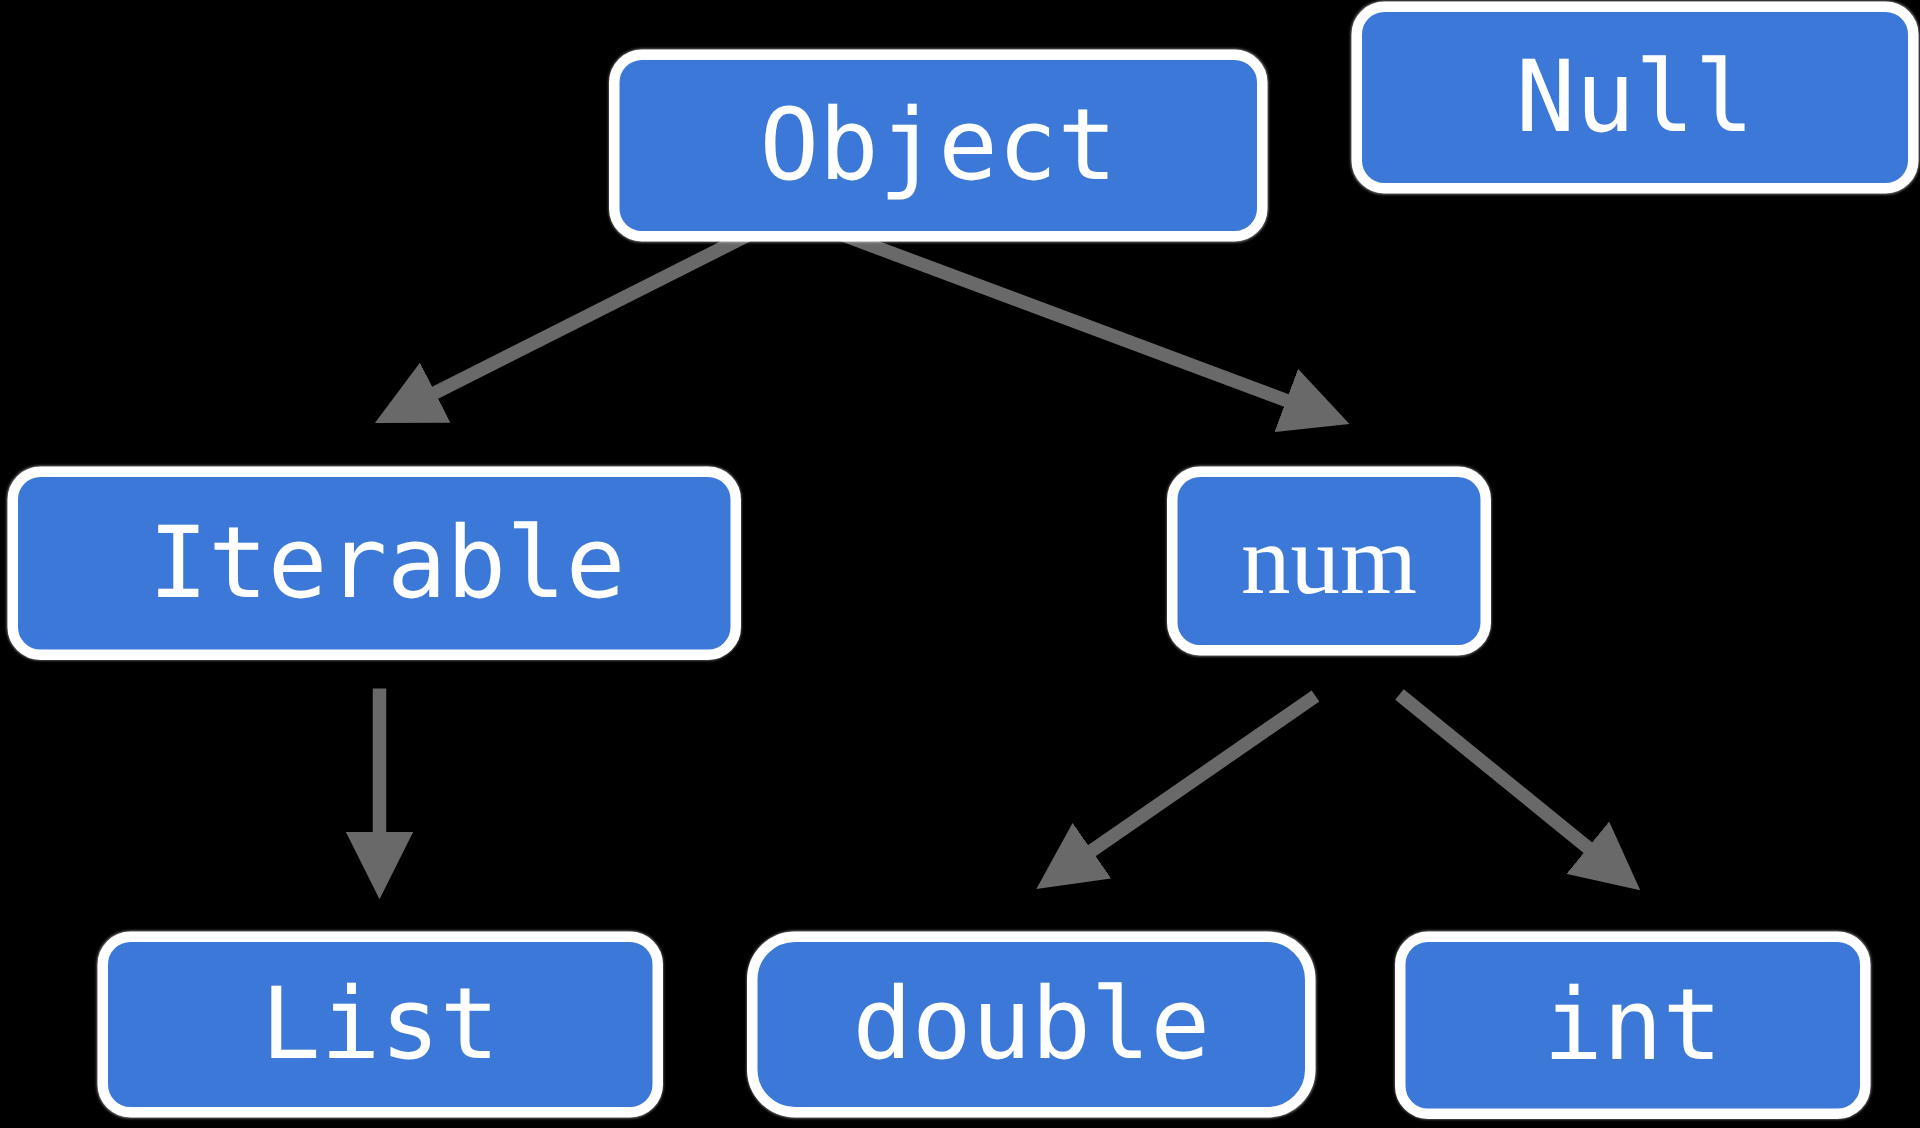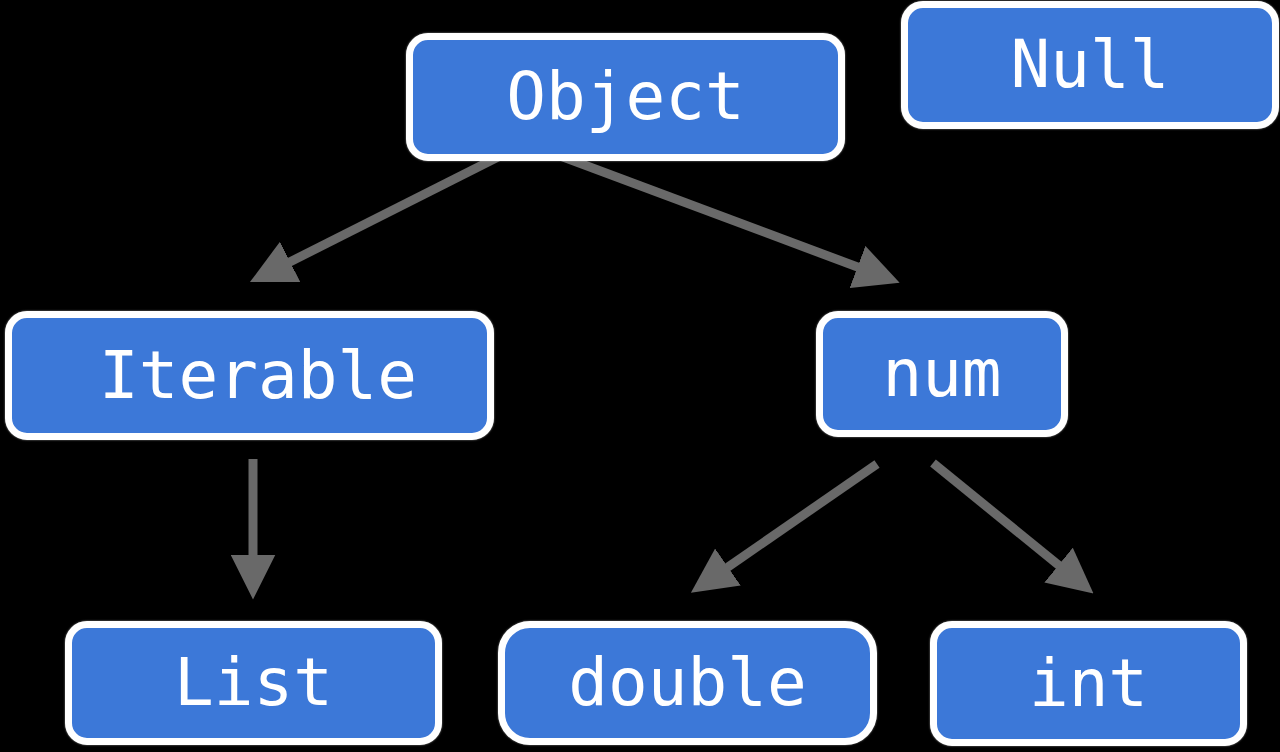--- a/index.html
+++ b/index.html
@@ -41,21 +41,21 @@
     justify-content: center;
     font-size: 66px;
     line-height: 1;
     white-space: nowrap;
     box-shadow: 0 0 2px rgba(255,255,255,0.6);
   }
   
   .node-object   { left: 406px; top: 1px;   width: 439px; height: 128px; margin-top: 32px; }
   .node-null     { left: 901px; top: 1px;   width: 378px; height: 128px; text-align: right; }
   .node-iterable { left: 5px;   top: 311px; width: 489px; height: 129px; padding-left: 17px; }
-  .node-num      { left: 816px; top: 311px; width: 252px; height: 126px; }
+  .node-num      { left: 778px; top: 311px; width: 216px; height: 126px; font-family: Liberation Serif, serif; }
   .node-list     { left: 65px;  top: 621px; width: 377px; height: 124px; }
   .node-double   { left: 498px; top: 621px; width: 379px; height: 124px; border-radius: 32px; }
   .node-int      { left: 930px; top: 621px; width: 317px; height: 125px; text-align: right; }
 </style>
 </head>
 <body>
 
 <div class="canvas">
 
   <svg class="edges" viewBox="0 0 1280 752" xmlns="http://www.w3.org/2000/svg">

